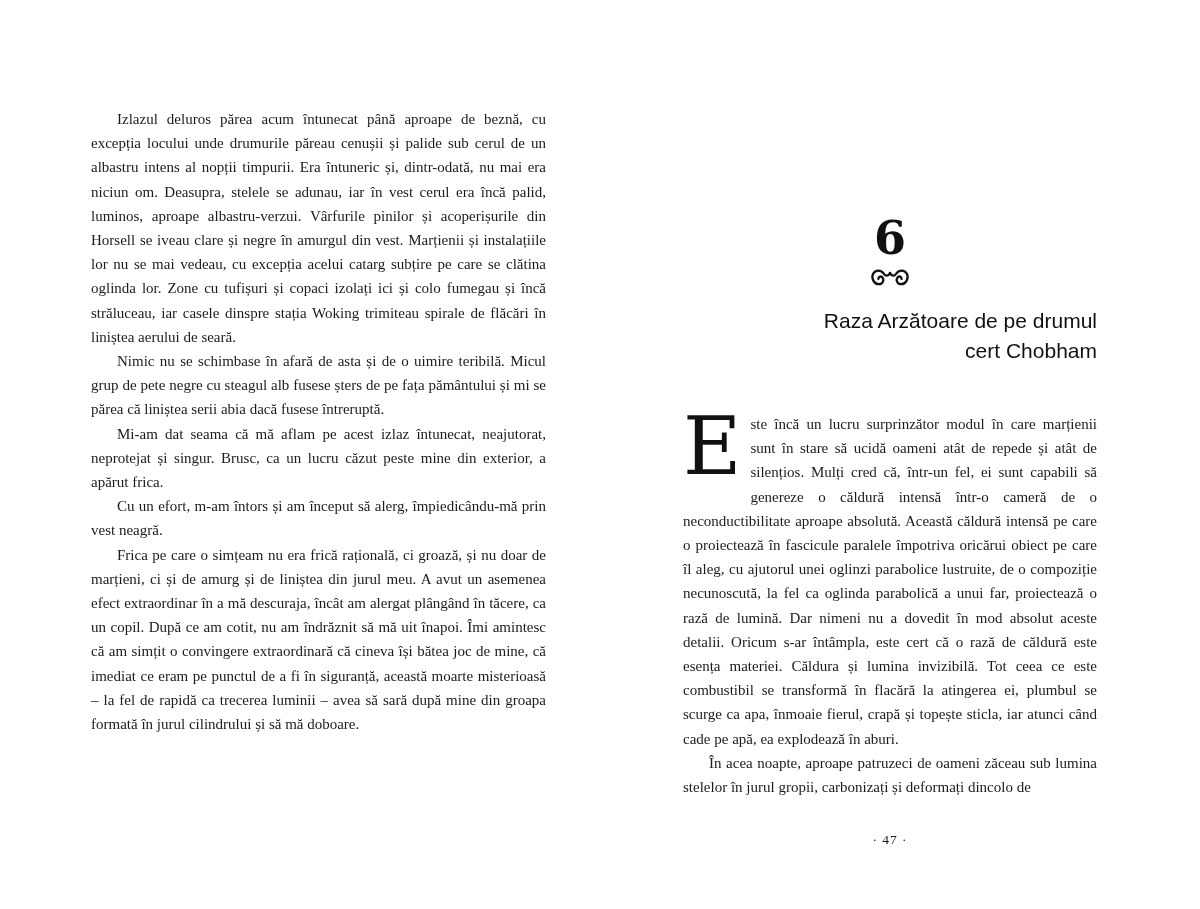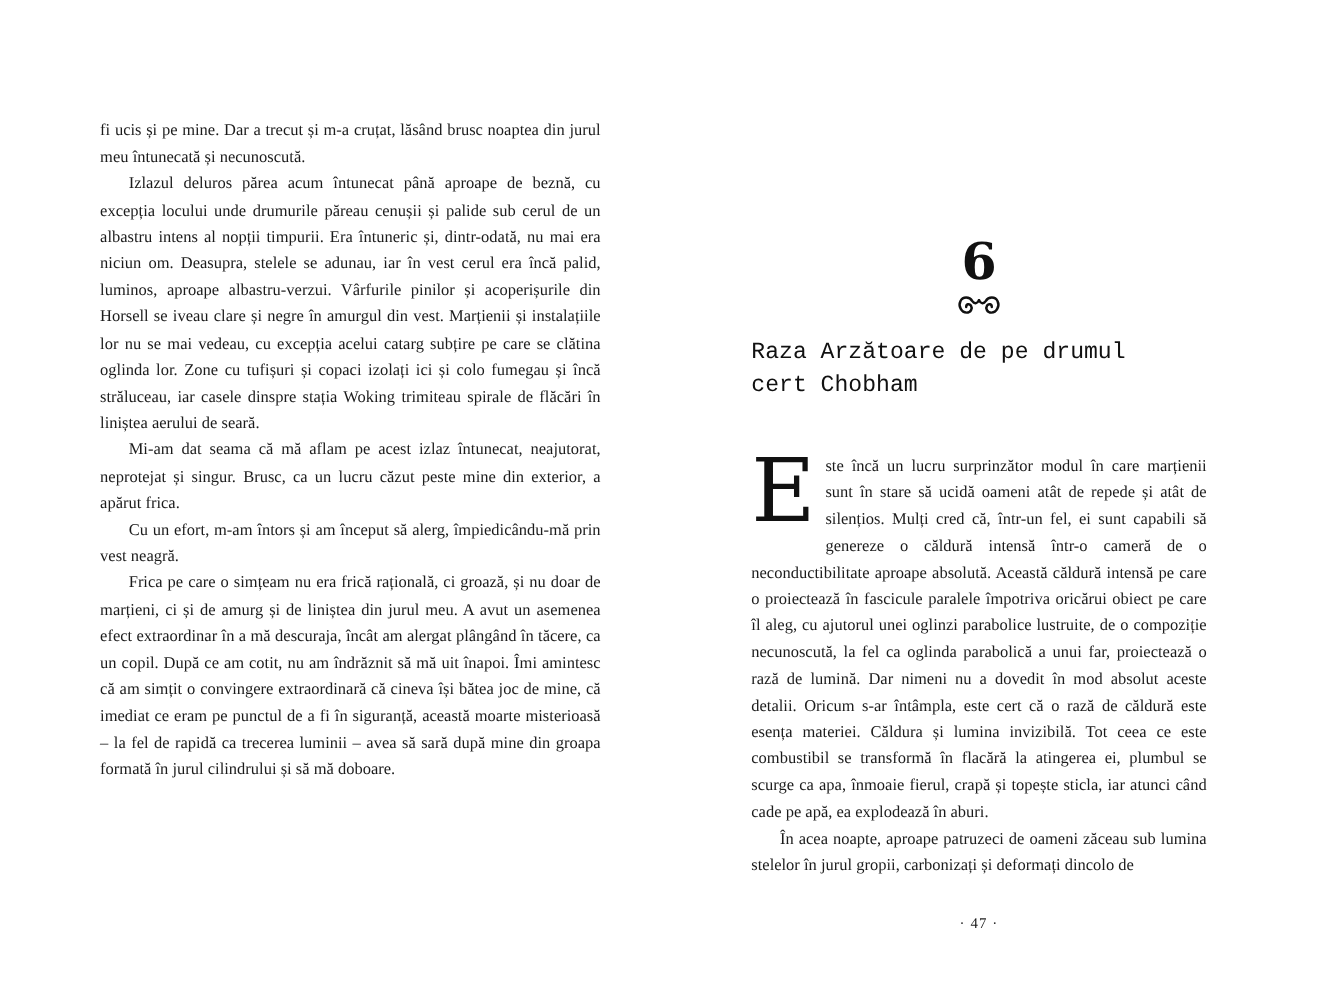--- a/index.html
+++ b/index.html
@@ -54,26 +54,26 @@
     color: #111111;
   }
   .ornament {
     margin-top: 3px;
     height: 27px;
     text-align: center;
   }
   .ornament svg { display: inline-block; vertical-align: top; }
   .chapter-title {
     margin: 13px 0 0 0;
-    text-align: left;
+    text-align: right;
     font-weight: 400;
     font-size: 21px;
     line-height: 30px;
     color: #111111;
-    font-family: Liberation Mono, monospace;
+    font-family: Liberation Sans, sans-serif;
   }
   .body-text { margin-top: 46px; }
 
   .dropcap {
     float: left;
     font-family: "DejaVu Serif", serif;
     font-size: 80px;
     line-height: 64px;
     height: 71px;
     padding: 3px 9px 0 0;
@@ -89,22 +89,22 @@
   }
   .folio-left  { left: 91px;  top: 834px; width: 455px; }
   .folio-right { left: 683px; top: 832px; width: 414px; }
 </style>
 </head>
 <body>
 
 <div class="spread">
 
   <div class="page-left">
-    <p class="para noindent">fi ucis și pe mine. Dar a trecut și m-a cruțat, lăsând brusc noaptea din jurul meu întunecată și necunoscută.</p>
     <p class="para">Izlazul deluros părea acum întunecat până aproape de beznă, cu excepția locului unde drumurile păreau cenușii și palide sub cerul de un albastru intens al nopții timpurii. Era întuneric și, dintr-odată, nu mai era niciun om. Deasupra, stelele se adunau, iar în vest cerul era încă palid, luminos, aproape albastru-verzui. Vârfurile pinilor și acoperișurile din Horsell se iveau clare și negre în amurgul din vest. Marțienii și instalațiile lor nu se mai vedeau, cu excepția acelui catarg subțire pe care se clătina oglinda lor. Zone cu tufișuri și copaci izolați ici și colo fumegau și încă străluceau, iar casele dinspre stația Woking trimiteau spirale de flăcări în liniștea aerului de seară.</p>
+    <p class="para">Nimic nu se schimbase în afară de asta și de o uimire teribilă. Micul grup de pete negre cu steagul alb fusese șters de pe fața pământului și mi se părea că liniștea serii abia dacă fusese întreruptă.</p>
     <p class="para">Mi-am dat seama că mă aflam pe acest izlaz întunecat, neajutorat, neprotejat și singur. Brusc, ca un lucru căzut peste mine din exterior, a apărut frica.</p>
     <p class="para">Cu un efort, m-am întors și am început să alerg, împiedicându-mă prin vest neagră.</p>
     <p class="para">Frica pe care o simțeam nu era frică rațională, ci groază, și nu doar de marțieni, ci și de amurg și de liniștea din jurul meu. A avut un asemenea efect extraordinar în a mă descuraja, încât am alergat plângând în tăcere, ca un copil. După ce am cotit, nu am îndrăznit să mă uit înapoi. Îmi amintesc că am simțit o convingere extraordinară că cineva își bătea joc de mine, că imediat ce eram pe punctul de a fi în siguranță, această moarte misterioasă – la fel de rapidă ca trecerea luminii – avea să sară după mine din groapa formată în jurul cilindrului și să mă doboare.</p>
   </div>
 
   <div class="page-right">
     <div class="chapter-number">6</div>
 
     <div class="ornament">
       <svg width="46" height="26" viewBox="0 0 52 30" aria-hidden="true">

